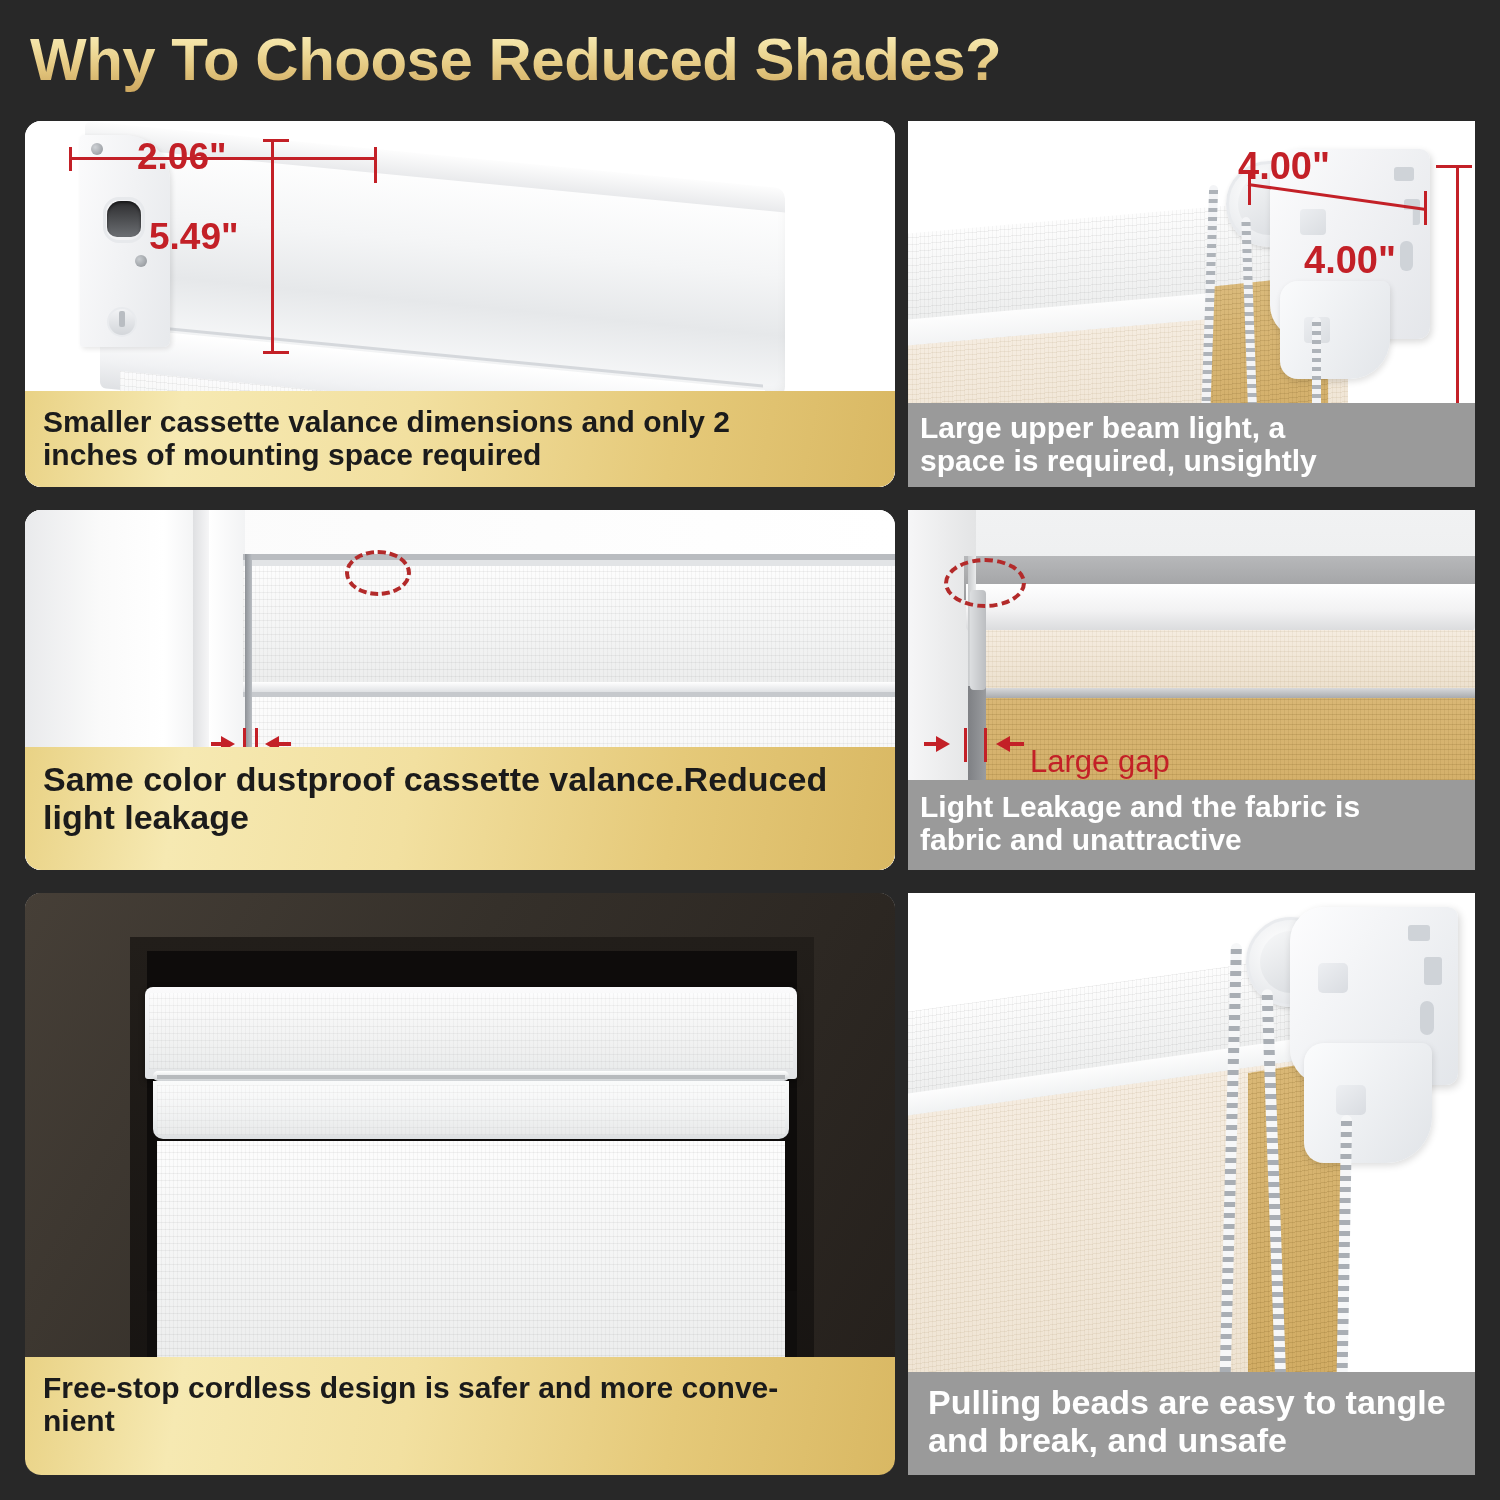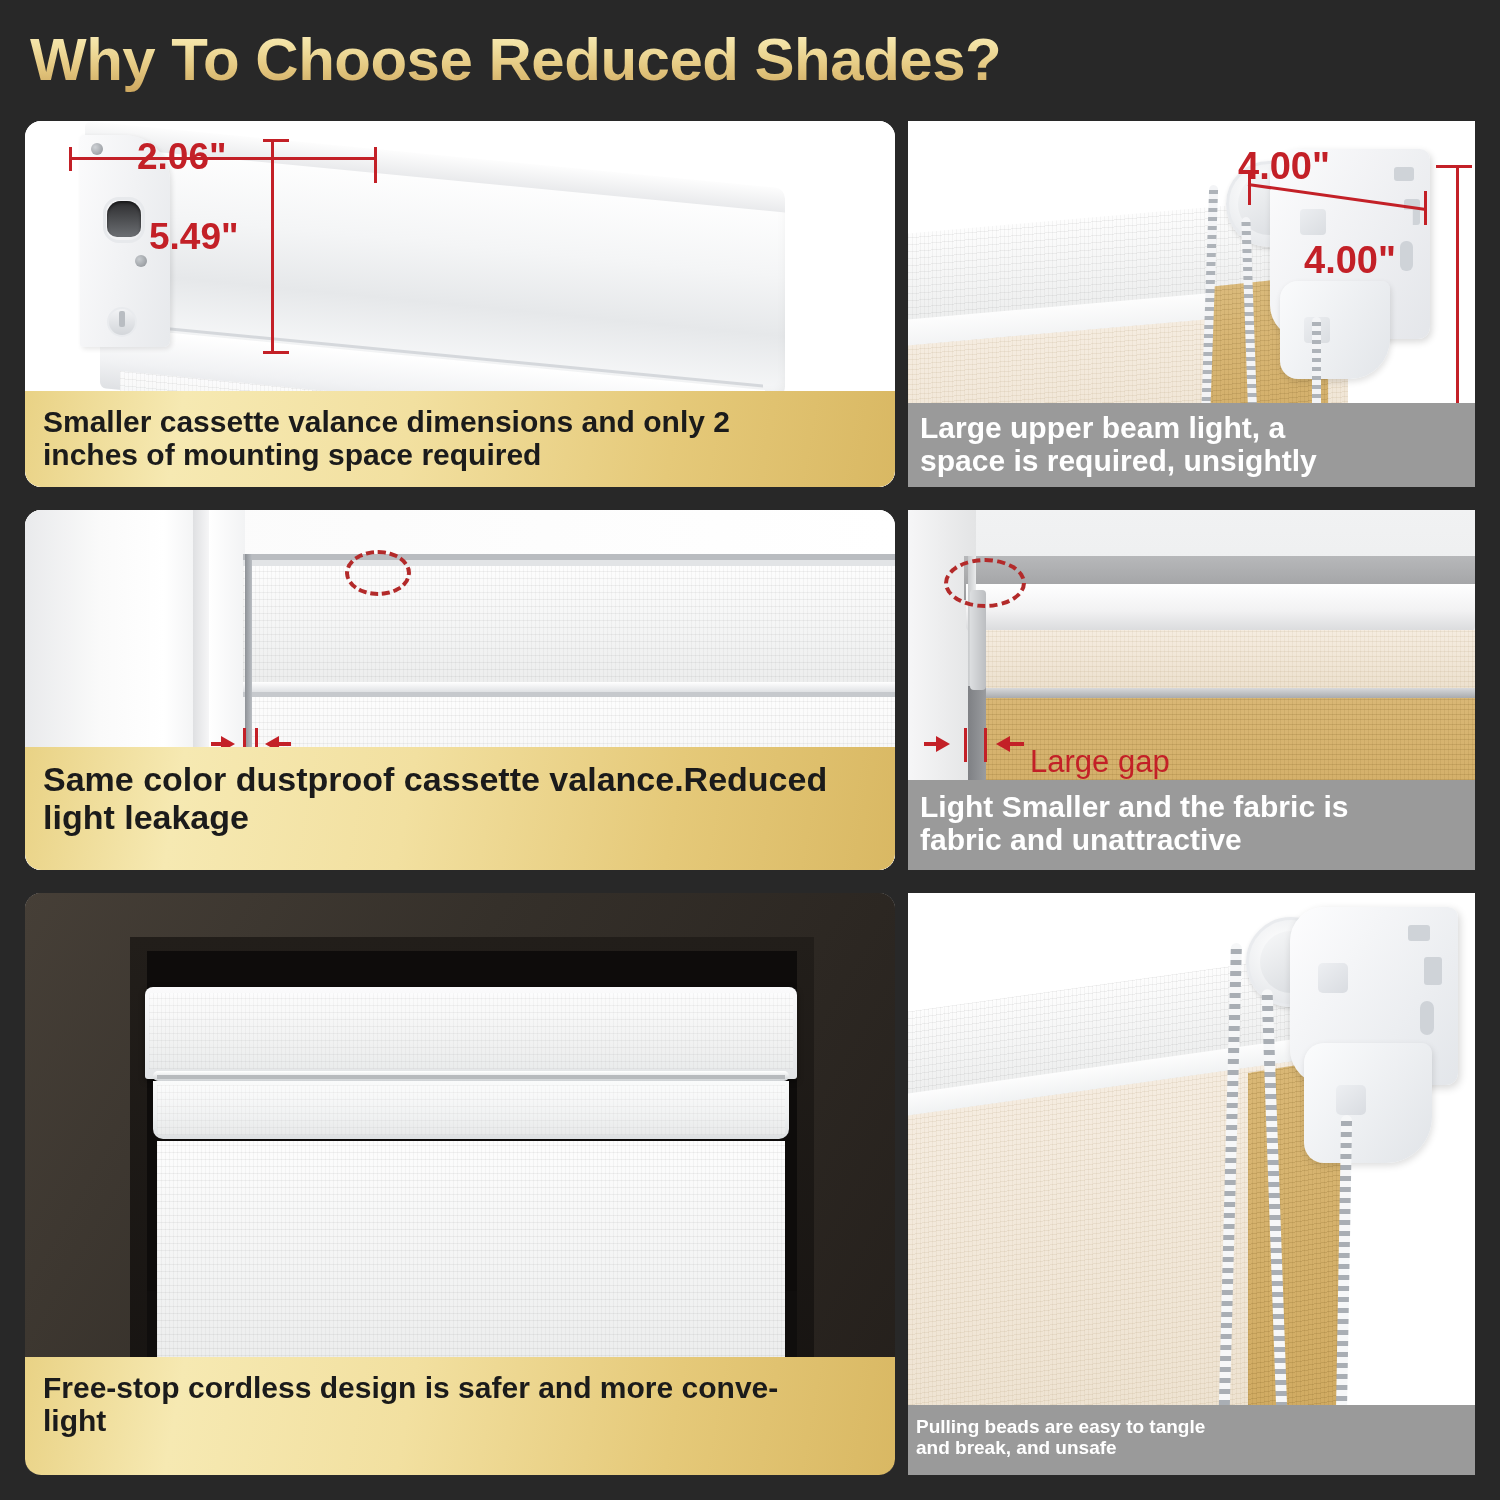--- a/index.html
+++ b/index.html
@@ -301,21 +301,21 @@
     <div class="arrow-r" style="left:28px; top:226px;"></div>
     <div class="dimline-h" style="left:16px; top:232px; width:16px; height:4px;"></div>
     <div class="tick-v" style="left:56px; top:218px; height:34px;"></div>
     <div class="tick-v" style="left:76px; top:218px; height:34px;"></div>
     <div class="arrow-l" style="left:88px; top:226px;"></div>
     <div class="dimline-h" style="left:100px; top:232px; width:16px; height:4px;"></div>
     <div class="gap-label" style="left:122px; top:210px; font-size:31px;">Large gap</div>
   </div>
 
   <div class="cap grey" style="font-size:30px; padding:10px 12px 14px 12px;">
-    <span class="line">Light Smaller and the fabric is</span>
+    <span class="line">Light Leakage and the fabric is</span>
     <span class="line">fabric and unattractive</span>
   </div>
 </div>
 
 <div class="panel good" style="left:25px; top:893px; width:870px; height:582px;">
 
   <div class="photo" style="background:linear-gradient(135deg,#3c3630 0%,#2e2a25 48%,#201d19 100%);">
 
     <div style="position:absolute;left:0;top:0;width:100%;height:100%;
                 background:linear-gradient(120deg,#463f37 0%,#35302a 40%,#241f1b 100%);"></div>
@@ -370,21 +370,21 @@
     <div style="position:absolute;left:448px;top:478px;width:18px;height:34px;
                 background:linear-gradient(180deg,#f3d2ba,#e2b79c);border-radius:9px;"></div>
     <div style="position:absolute;left:468px;top:474px;width:18px;height:38px;
                 background:linear-gradient(180deg,#f3d2ba,#e2b79c);border-radius:9px;"></div>
     <div style="position:absolute;left:452px;top:560px;width:52px;height:22px;
                 background:linear-gradient(180deg,#e8c3a8,#d3a489);border-radius:10px;"></div>
   </div>
 
   <div class="cap gold" style="font-size:30px; padding-bottom:38px;">
     <span class="line">Free-stop cordless design is safer and more conve-</span>
-    <span class="line">light</span>
+    <span class="line">nient</span>
   </div>
 </div>
 
 <div class="panel bad" style="left:908px; top:893px; width:567px; height:582px;">
 
   <div class="photo" style="background:#ffffff;">
 
     <div class="fab-white" style="position:absolute;left:-40px;top:58px;width:470px;height:92px;
                 transform:skewY(-8deg);transform-origin:right top;"></div>
     <div style="position:absolute;left:-40px;top:140px;width:470px;height:26px;
@@ -422,17 +422,17 @@
                 background:repeating-linear-gradient(180deg,#f6f7f8 0 6px,#a9aeb4 6px 11px);
                 border-radius:6px;transform:rotate(1.5deg);"></div>
     <div style="position:absolute;left:362px;top:96px;width:11px;height:486px;
                 background:repeating-linear-gradient(180deg,#f6f7f8 0 6px,#a9aeb4 6px 11px);
                 border-radius:6px;transform:rotate(-2deg);"></div>
     <div style="position:absolute;left:430px;top:222px;width:11px;height:360px;
                 background:repeating-linear-gradient(180deg,#f6f7f8 0 6px,#a9aeb4 6px 11px);
                 border-radius:6px;transform:rotate(1deg);"></div>
   </div>
 
-  <div class="cap grey" style="font-size:19px; padding:12px 12px 16px 8px;">
+  <div class="cap grey" style="font-size:34px; padding:12px 12px 16px 20px;">
     <span class="line">Pulling beads are easy to tangle</span>
     <span class="line">and break, and unsafe</span>
   </div>
 </div>
 
 </body></html>

